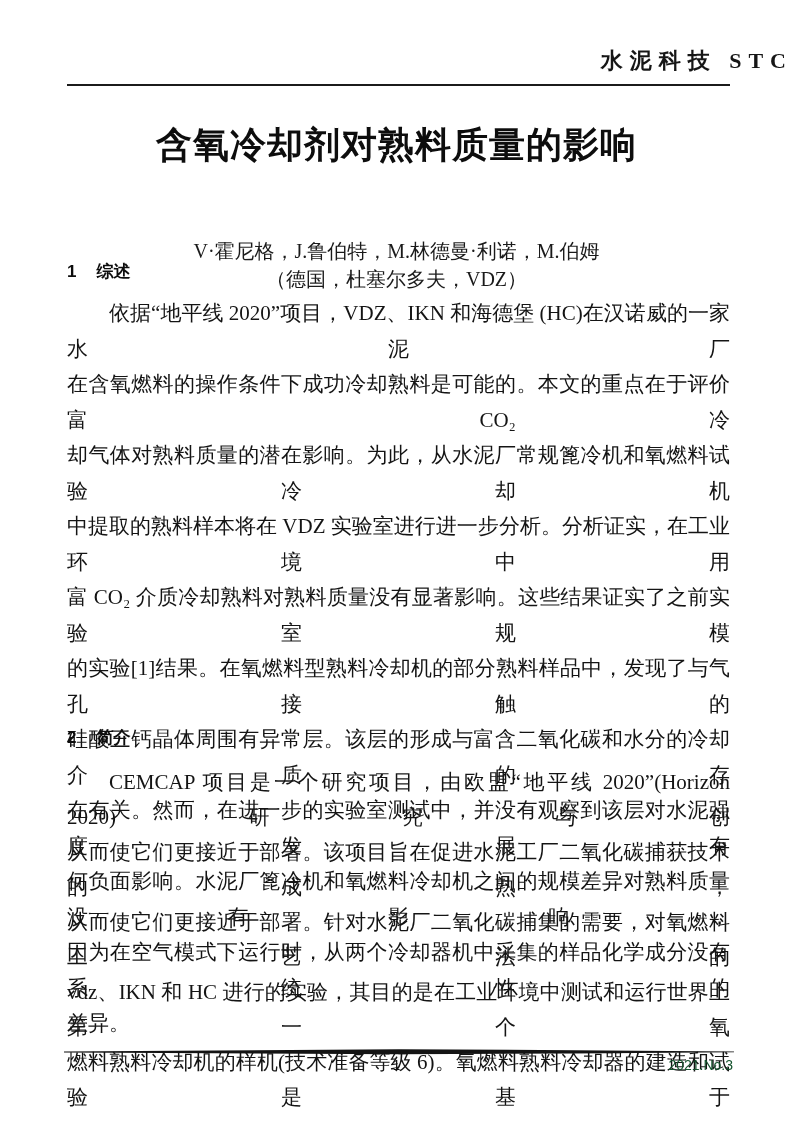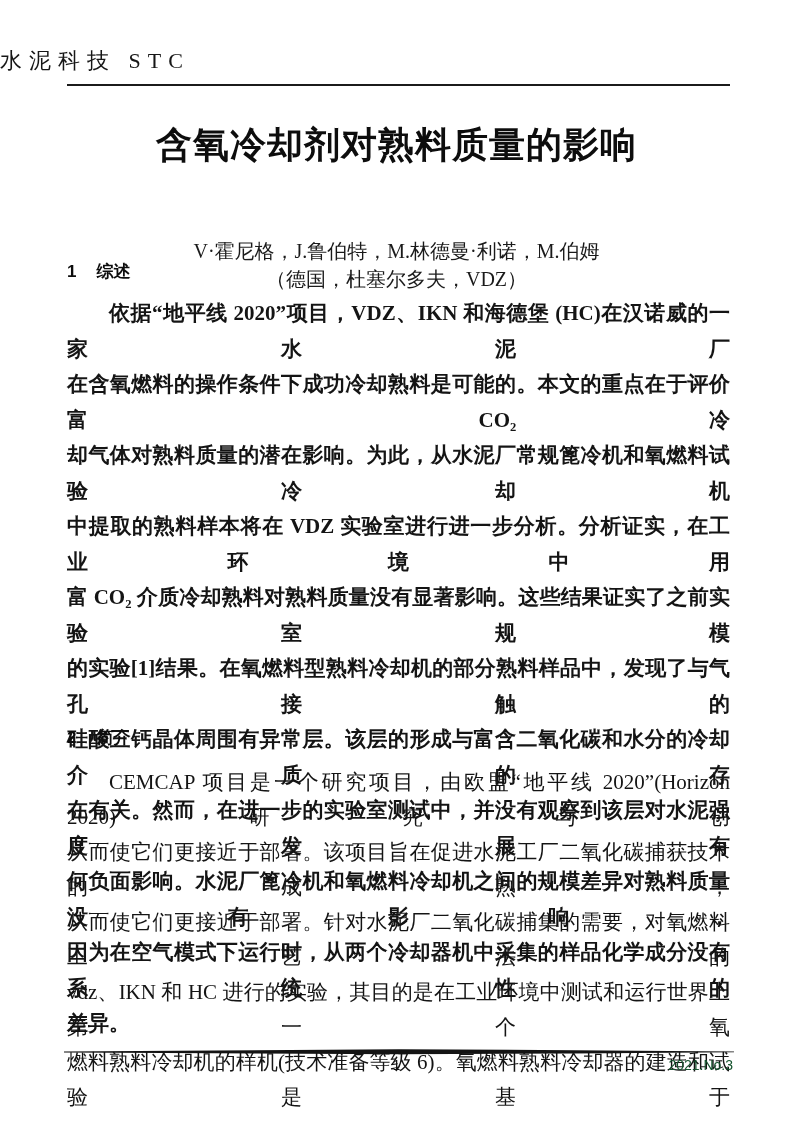--- a/index.html
+++ b/index.html
@@ -9,24 +9,25 @@
     height: 1122px;
     background: #ffffff;
     color: #121212;
     font-family: "Liberation Serif", "DejaVu Serif", serif;
     outline: 1px solid #d9d9d9;
     overflow: hidden;
   }
   .journal-header {
     position: absolute;
     top: 46px; left: 0; width: 100%;
-    text-align: left;
+    text-align: right;
     font-size: 22px;
     letter-spacing: 7px;
     color: #161616;
+    font-weight: bold;
   }
   .header-rule {
     position: absolute;
     top: 84px; left: 67px;
     width: 663px; height: 2px;
     background: #1b1b1b;
   }
   .doc-title {
     position: absolute;
     top: 121px; left: 0; width: 100%;
@@ -58,21 +59,21 @@
   #sec1-heading { top: 260px; }
   #sec2-heading { top: 726px; }
   .heading-num { display: inline-block; margin-right: 20px; }
   .para {
     position: absolute;
     left: 67px;
     width: 663px;
     font-size: 21px;
     color: #141414;
   }
-  #para1 { top: 296px; line-height: 35.5px; font-weight: bold; }
+  #para1 { top: 296px; line-height: 35.5px; }
   #para2 { top: 765px; line-height: 35px; }
   .line {
     text-align: justify;
     text-align-last: justify;
   }
   .line.first { text-indent: 42px; }
   .line.last { text-align-last: left; }
   .footer-rule {
     position: absolute;
     top: 1049px; left: 64px;

